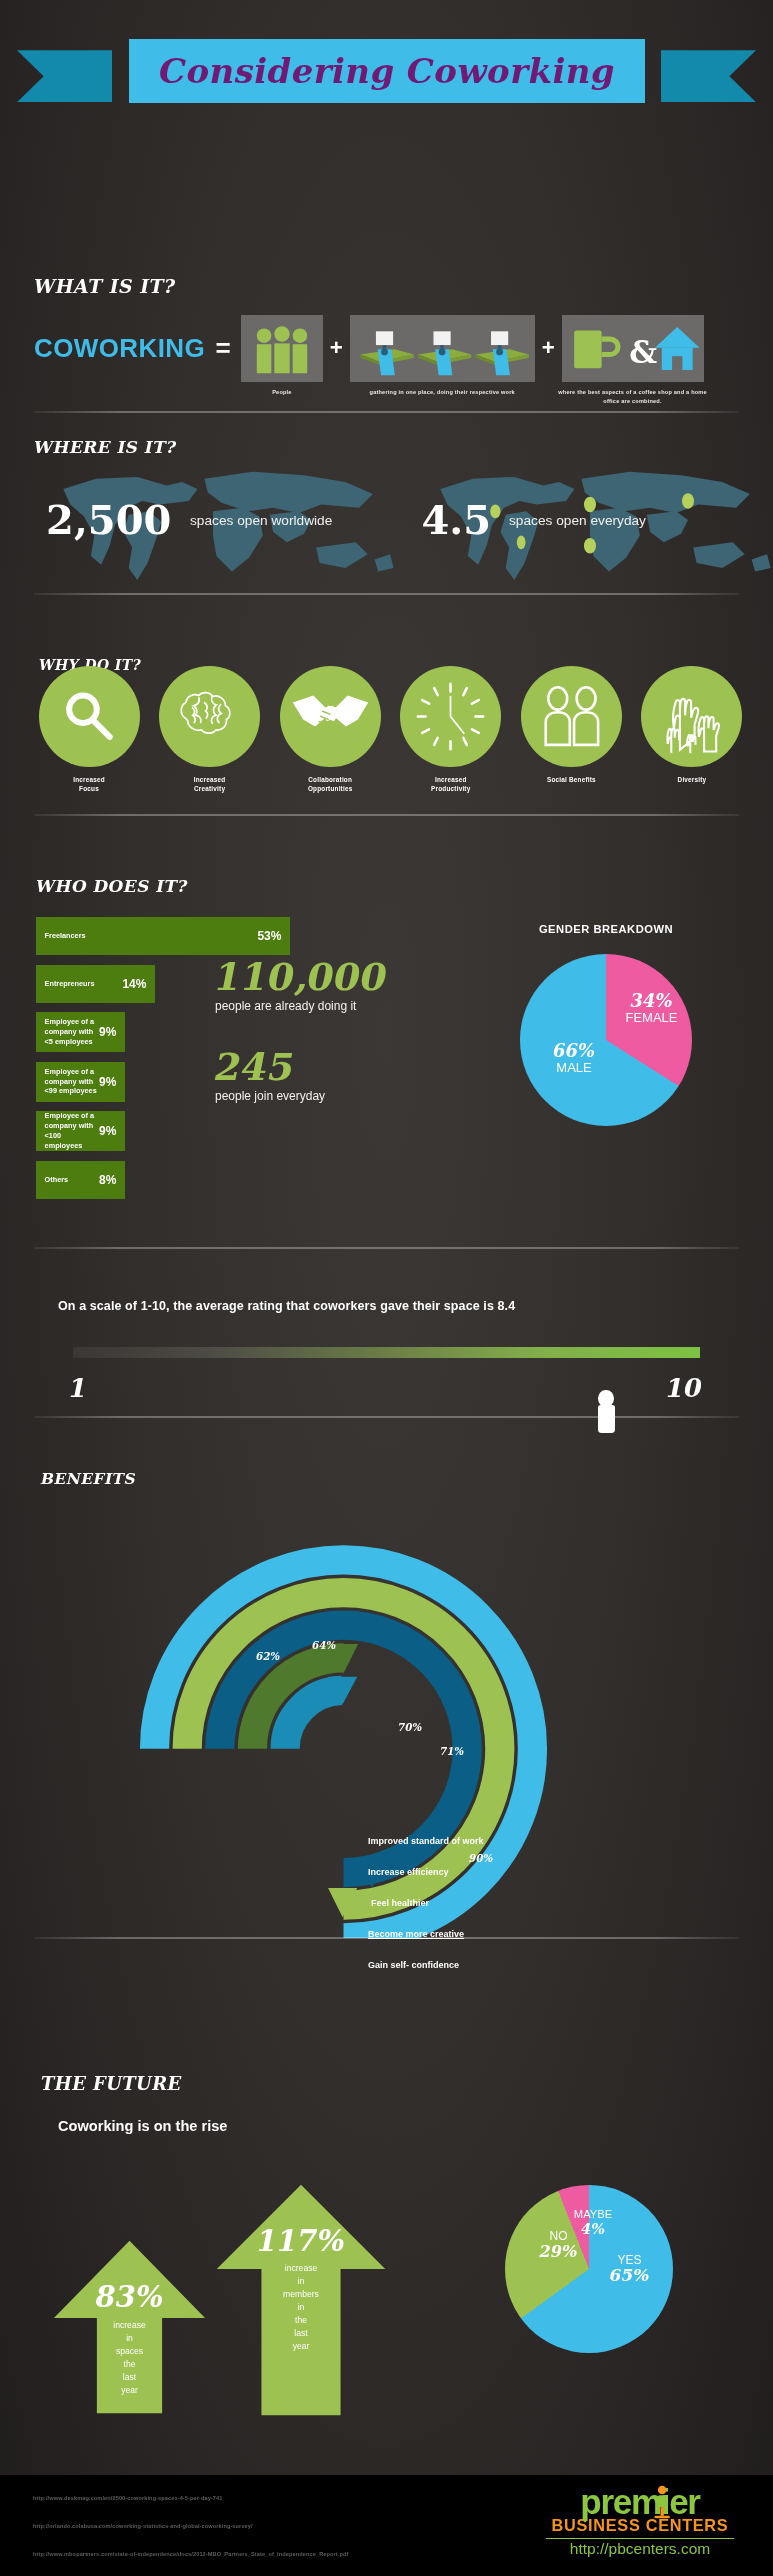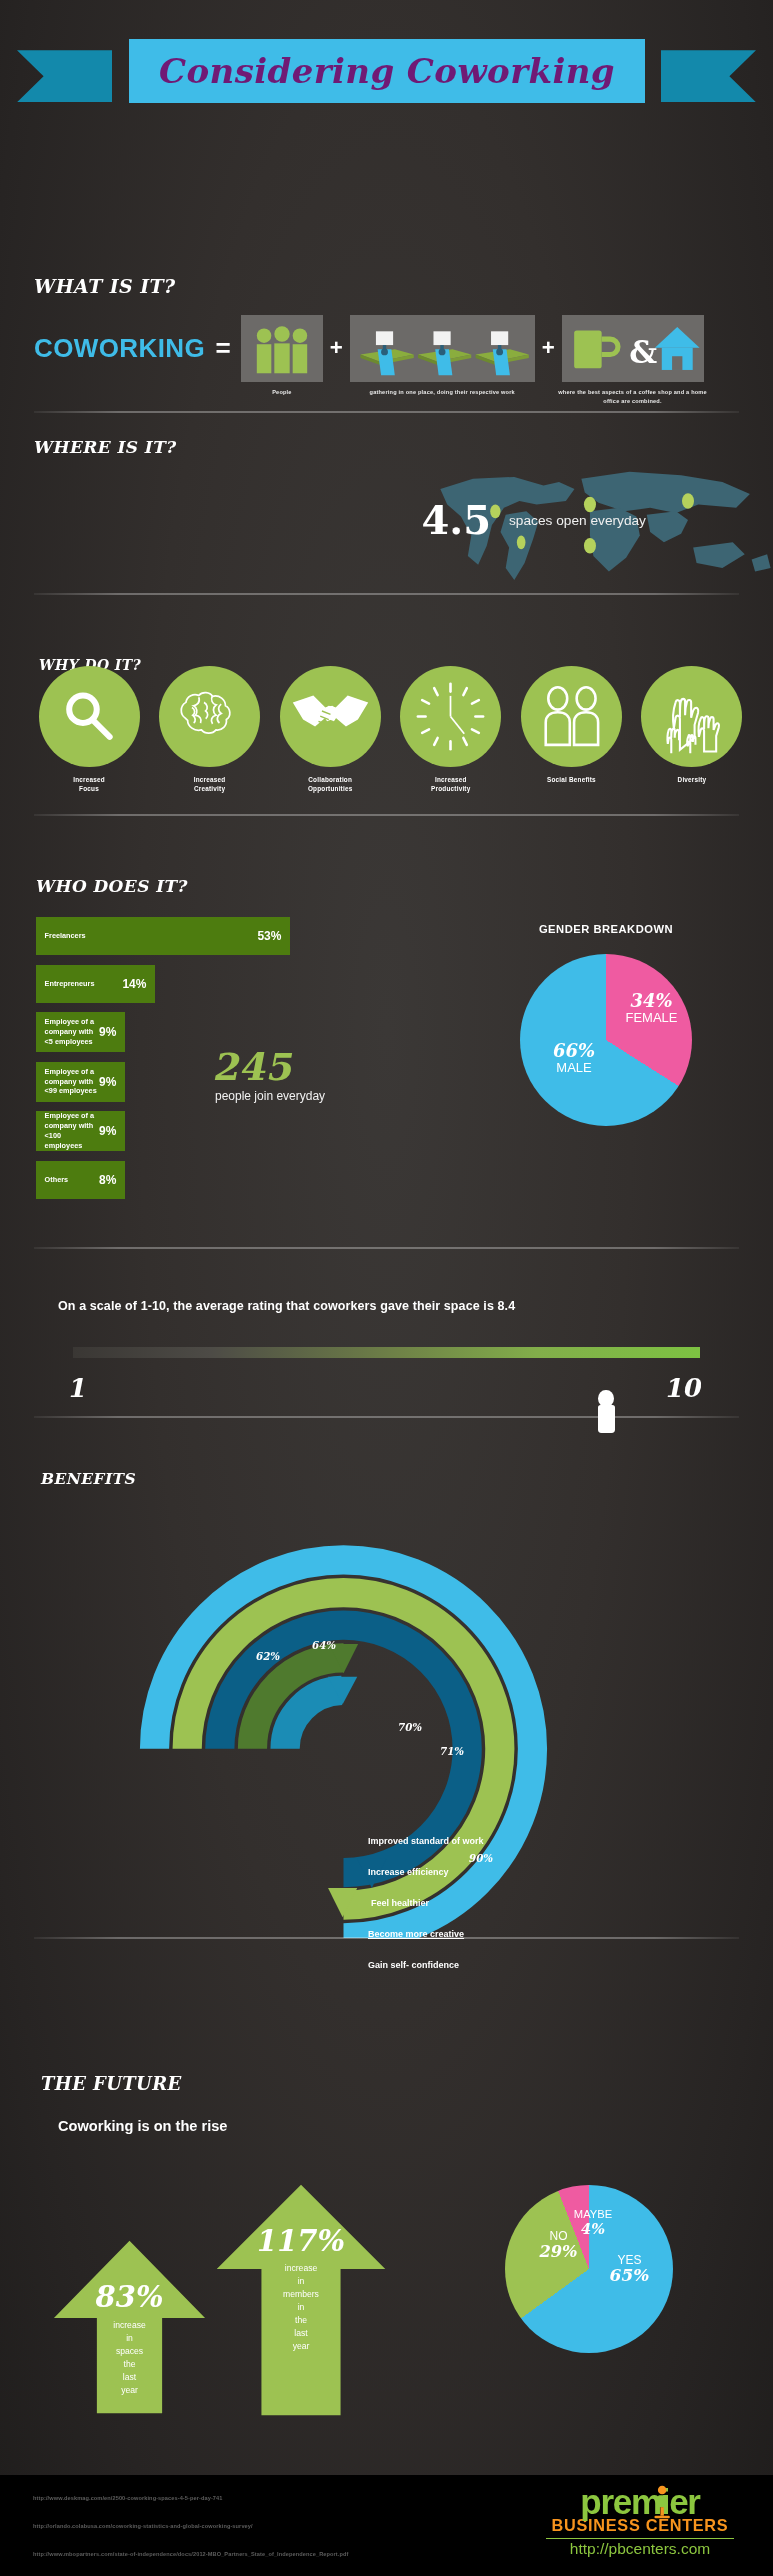--- a/index.html
+++ b/index.html
@@ -219,20 +219,35 @@
         </svg>
         <div class="wi-cap" style="width:163px;">where the best aspects of a coffee shop and a home office are combined.</div>
       </div>
     </div>
     <div class="divider" style="top:153px;"></div>
   </div>
 
   <div id="whereisit">
     <div class="sec-title">WHERE IS IT?</div>
 
+    <div class="map-wrap" style="left:53px;">
+      <svg viewBox="0 0 400 145">
+        <g fill="#3d6573">
+          <path d="M12 30 L50 18 L98 16 L132 26 L150 22 L168 30 L158 44 L124 48 L104 44 L86 52 L72 72 L66 96 L56 118 L44 108 L48 84 L36 62 L20 48 Z"></path>
+          <path d="M88 60 L112 56 L126 68 L120 88 L110 116 L98 136 L88 122 L92 98 L82 80 Z"></path>
+          <path d="M176 18 L232 10 L292 14 L340 22 L372 36 L356 52 L312 48 L286 58 L256 52 L226 56 L196 46 L180 34 Z"></path>
+          <path d="M186 56 L220 52 L240 62 L244 84 L228 110 L208 126 L190 108 L186 84 Z"></path>
+          <path d="M252 60 L286 56 L300 66 L292 82 L272 92 L256 80 Z"></path>
+          <path d="M306 98 L352 92 L366 106 L340 122 L310 116 Z"></path>
+          <path d="M374 112 L392 106 L396 122 L378 126 Z"></path>
+        </g>
+      </svg>
+      <div class="big-num" style="left:-6.9px; top:33px;">2,500</div>
+      <div class="big-lbl" style="left:137px; top:50px;">spaces open worldwide</div>
+    </div>
 
     <div class="map-wrap" style="left:430px;">
       <svg viewBox="0 0 400 145">
         <g fill="#3d6573">
           <path d="M12 30 L50 18 L98 16 L132 26 L150 22 L168 30 L158 44 L124 48 L104 44 L86 52 L72 72 L66 96 L56 118 L44 108 L48 84 L36 62 L20 48 Z"></path>
           <path d="M88 60 L112 56 L126 68 L120 88 L110 116 L98 136 L88 122 L92 98 L82 80 Z"></path>
           <path d="M176 18 L232 10 L292 14 L340 22 L372 36 L356 52 L312 48 L286 58 L256 52 L226 56 L196 46 L180 34 Z"></path>
           <path d="M186 56 L220 52 L240 62 L244 84 L228 110 L208 126 L190 108 L186 84 Z"></path>
           <path d="M252 60 L286 56 L300 66 L292 82 L272 92 L256 80 Z"></path>
           <path d="M306 98 L352 92 L366 106 L340 122 L310 116 Z"></path>
@@ -394,20 +409,24 @@
       <div class="bar b5">
         <span class="blabel">Employee of a company with &lt;100 employees</span>
         <span class="bval">9%</span>
       </div>
       <div class="bar b6">
         <span class="blabel">Others</span>
         <span class="bval">8%</span>
       </div>
     </div>
 
+    <div class="stat-block">
+      <div class="stat-num">110,000</div>
+      <div class="stat-cap">people are already doing it</div>
+    </div>
     <div class="stat-block2">
       <div class="stat-num">245</div>
       <div class="stat-cap">people join everyday</div>
     </div>
 
     <div class="gender">
       <div class="gender-title">GENDER BREAKDOWN</div>
       <div class="pie1">
         <div class="pie-lbl" style="left:93px; top:38px; width:77px;">
           <span class="p">34%</span>

